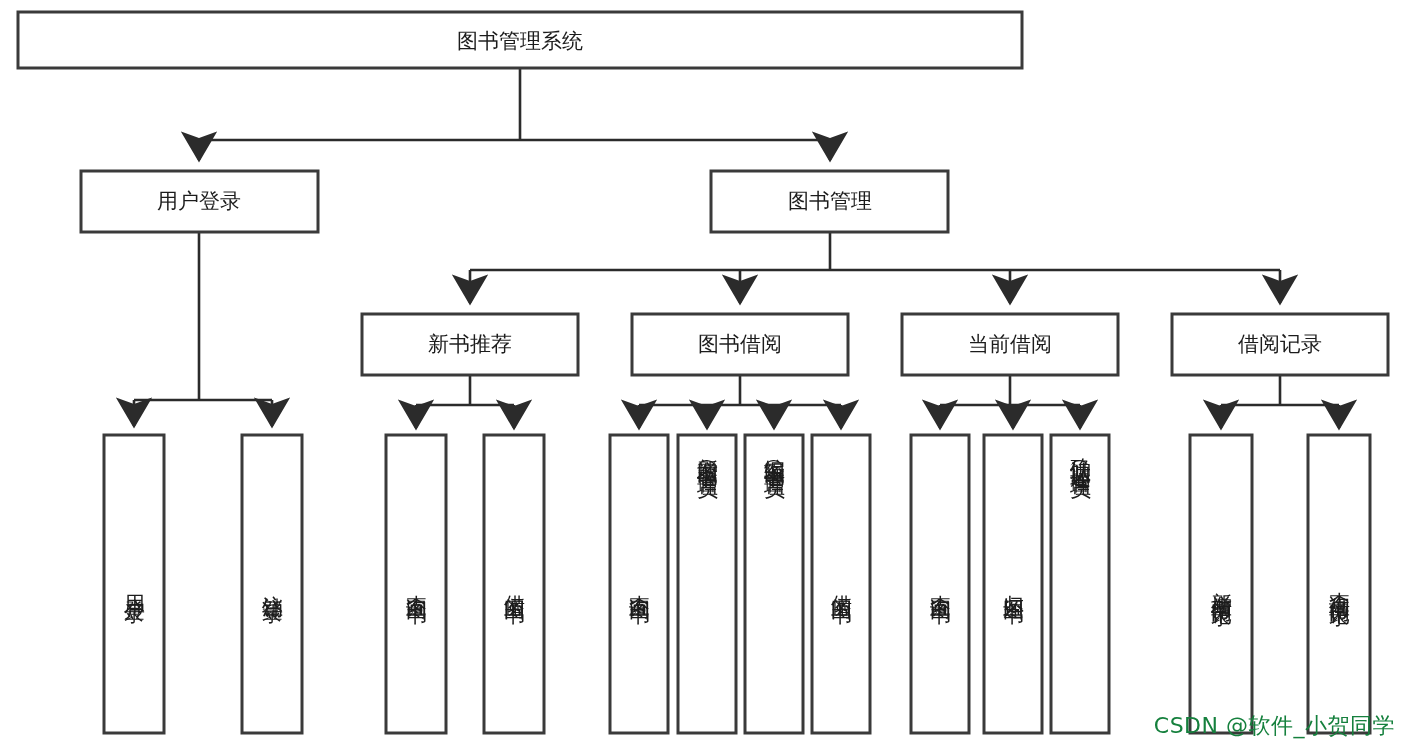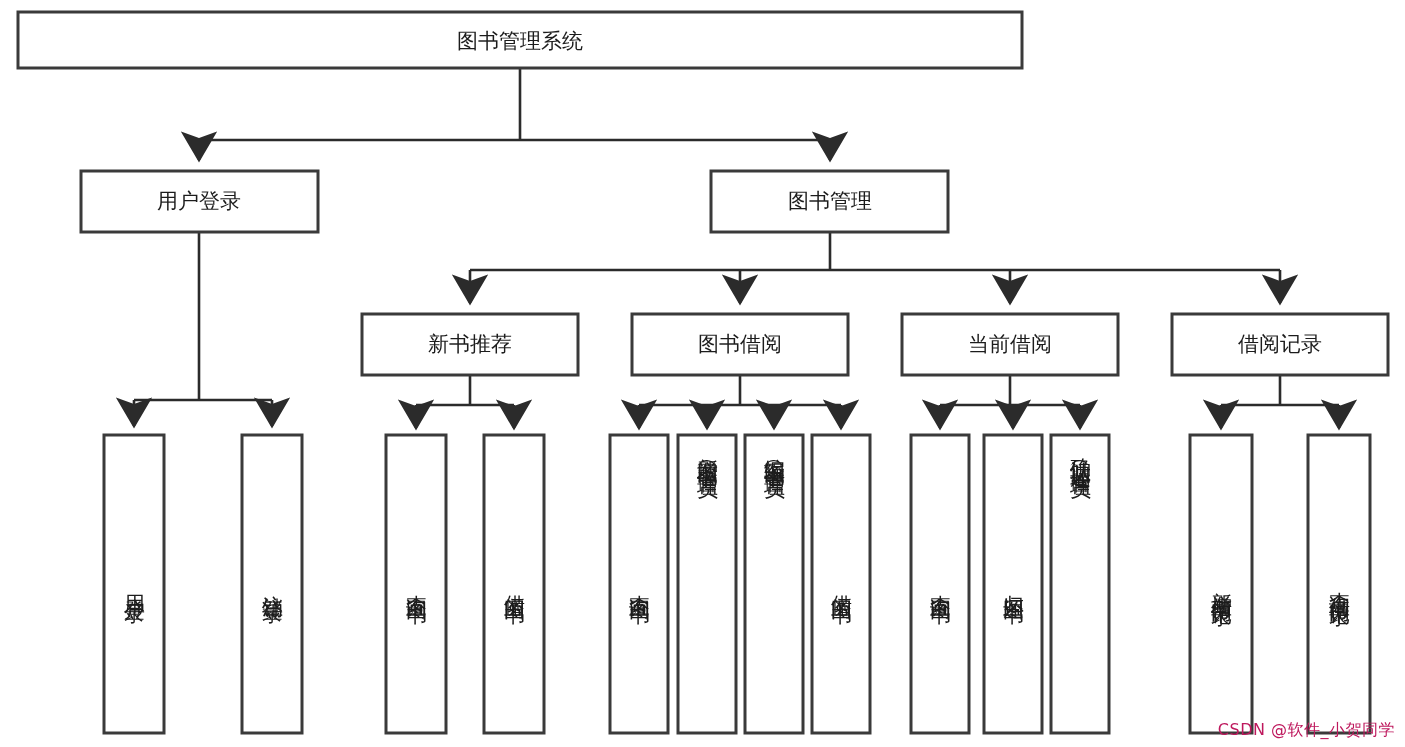--- a/index.html
+++ b/index.html
@@ -72,22 +72,22 @@
     color: #1c1c1c;
     letter-spacing: 3px;
     white-space: nowrap;
     text-align: center;
   }
   #watermark {
     position: absolute;
     right: 10px;
     bottom: 6px;
     font-family: "DejaVu Sans", "Liberation Sans", sans-serif;
-    font-size: 16px;
-    color: #be185d;
+    font-size: 22px;
+    color: #15803d;
     white-space: nowrap;
     letter-spacing: 0.5px;
   }
 </style>
 </head>
 <body>
 
 <div id="diagram-root">
 
   <svg class="flow" viewBox="0 0 1405 747">

